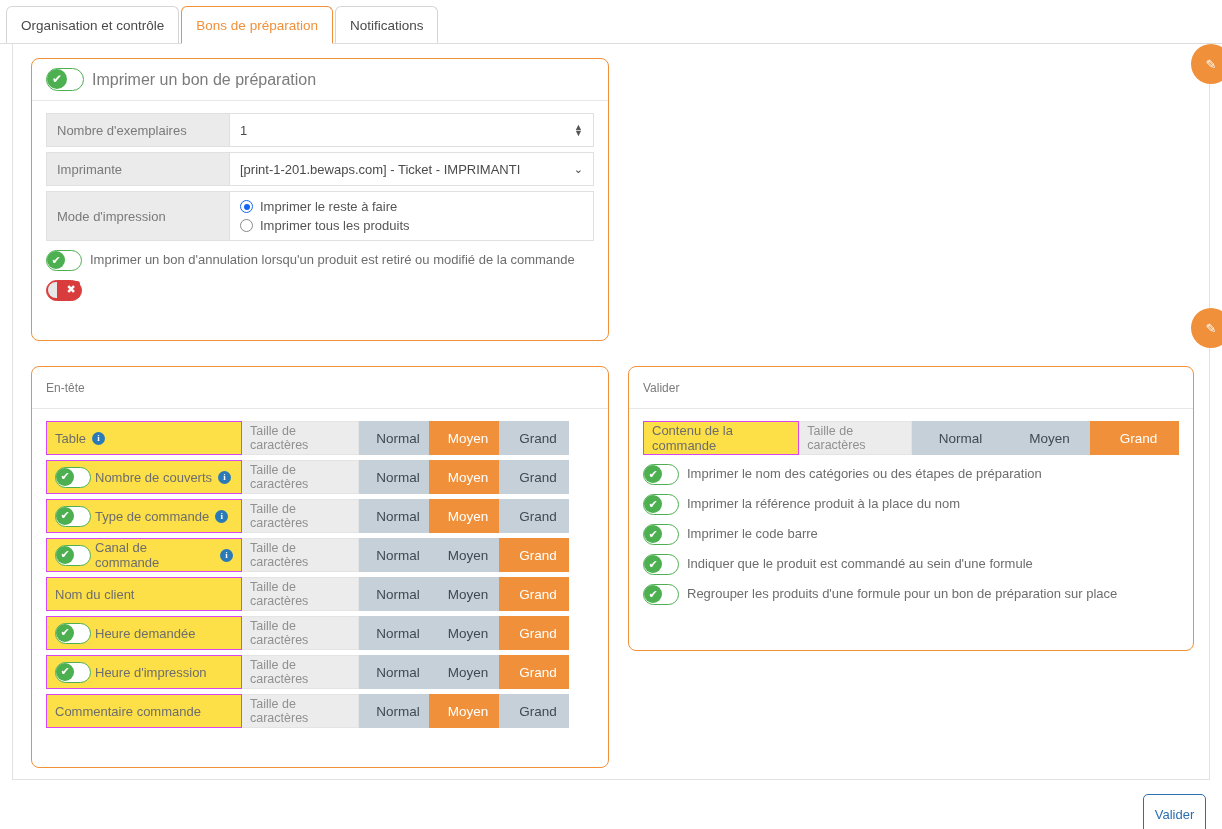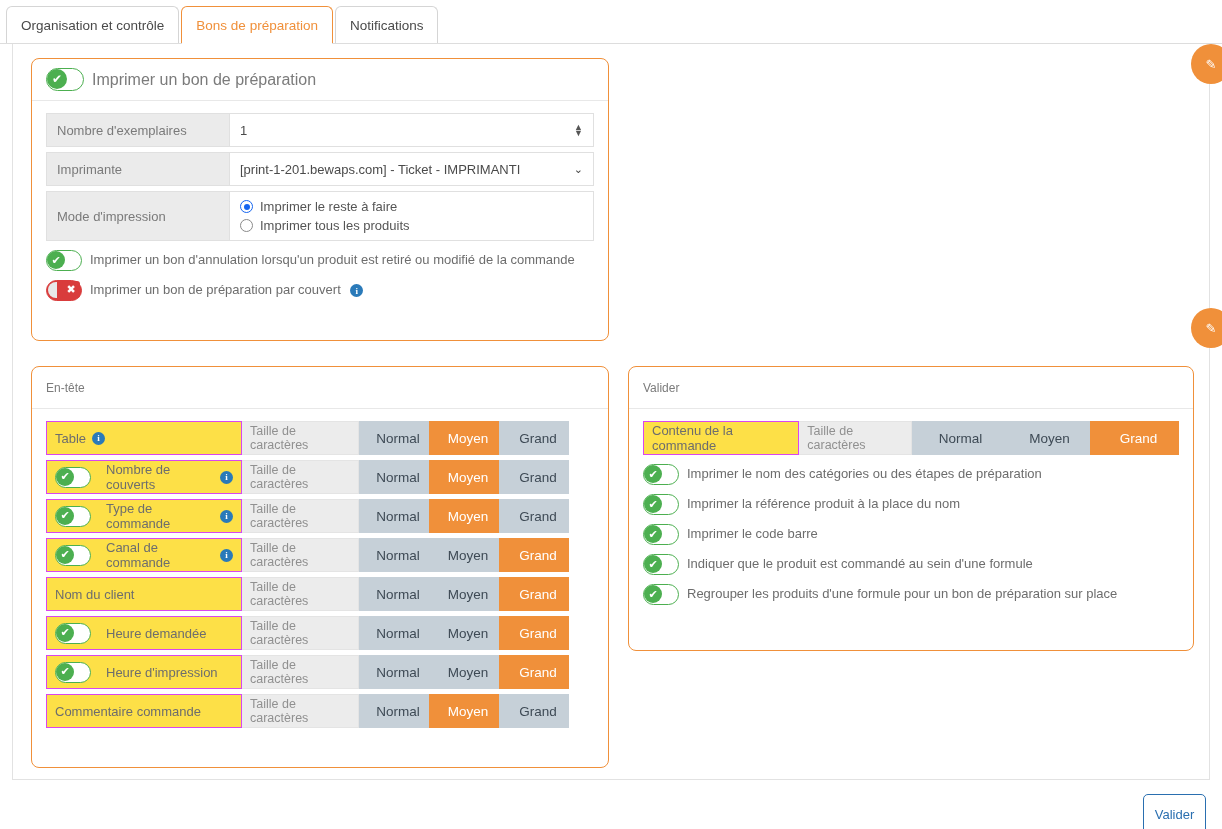--- a/index.html
+++ b/index.html
@@ -191,21 +191,21 @@
 
   
   .size-row { display: flex; margin-bottom: 5px; height: 34px; }
   .size-name {
     border: 1px solid #d946ef;
     background: #fde047;
     display: flex; align-items: center;
     padding: 12px 8px;
     font-size: 13px; color: #6d6d6d;
   }
-  .size-name .nm { margin-left: 15px; }
+  .size-name .nm { margin-left: 4px; }
   .size-name.notoggle .nm { margin-left: 0; }
   .seg-label {
     background: #ececec;
     border: 1px solid #e4e4e4;
     border-left: none;
     display: flex; align-items: center; justify-content: center;
     font-size: 12.5px; color: #909090;
     padding: 0 8px;
   }
   .seg {
@@ -322,24 +322,20 @@
           <span class="toggle on">
             <span class="knob">✔</span>
           </span>
           <span class="tlabel">Imprimer un bon d'annulation lorsqu'un produit est retiré ou modifié de la commande</span>
         </div>
 
         <div class="toggle-row">
           <span class="toggle off">
             <span class="knob">✖</span>
           </span>
-          <span class="tlabel">
-            <span>Imprimer un bon de préparation par couvert</span>
-            <span class="info-icon">i</span>
-          </span>
         </div>
 
       </div>
     </div>
 
     <div class="panel" id="panel-header">
       <div class="panel-head plain">En-tête</div>
       <div class="panel-body" id="header-rows">
           <div class="size-row">
             <div class="size-name notoggle">

